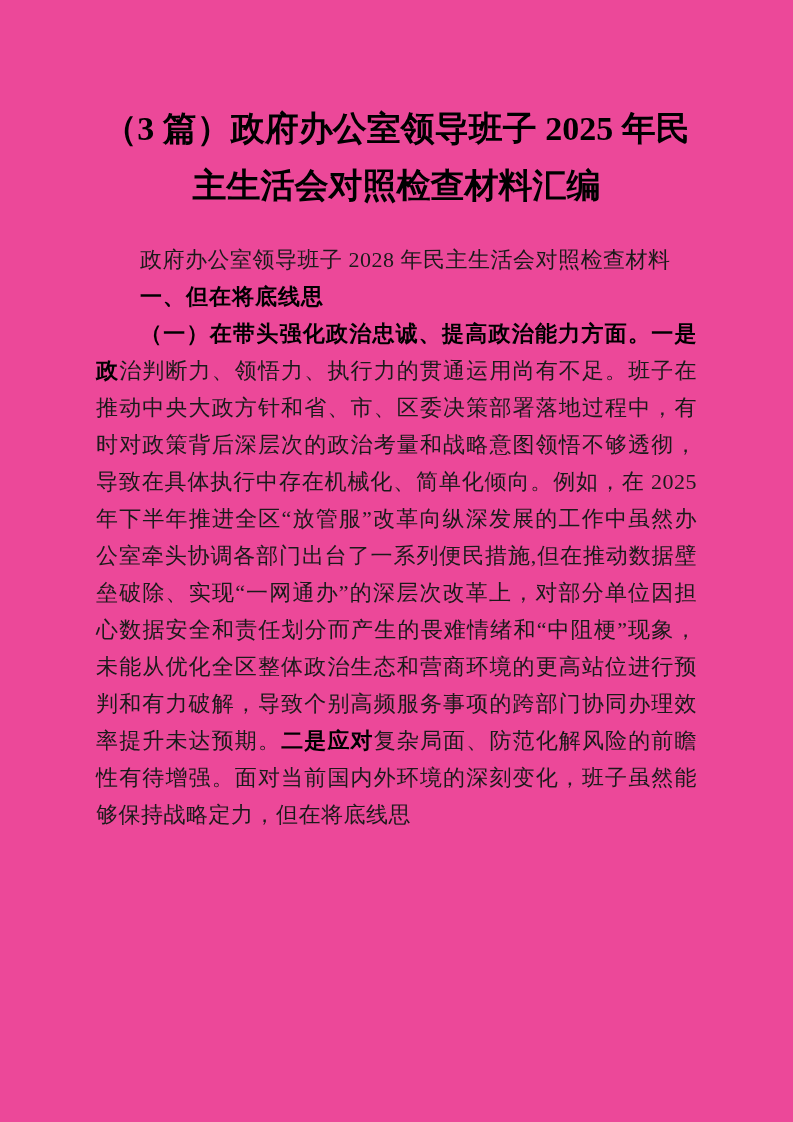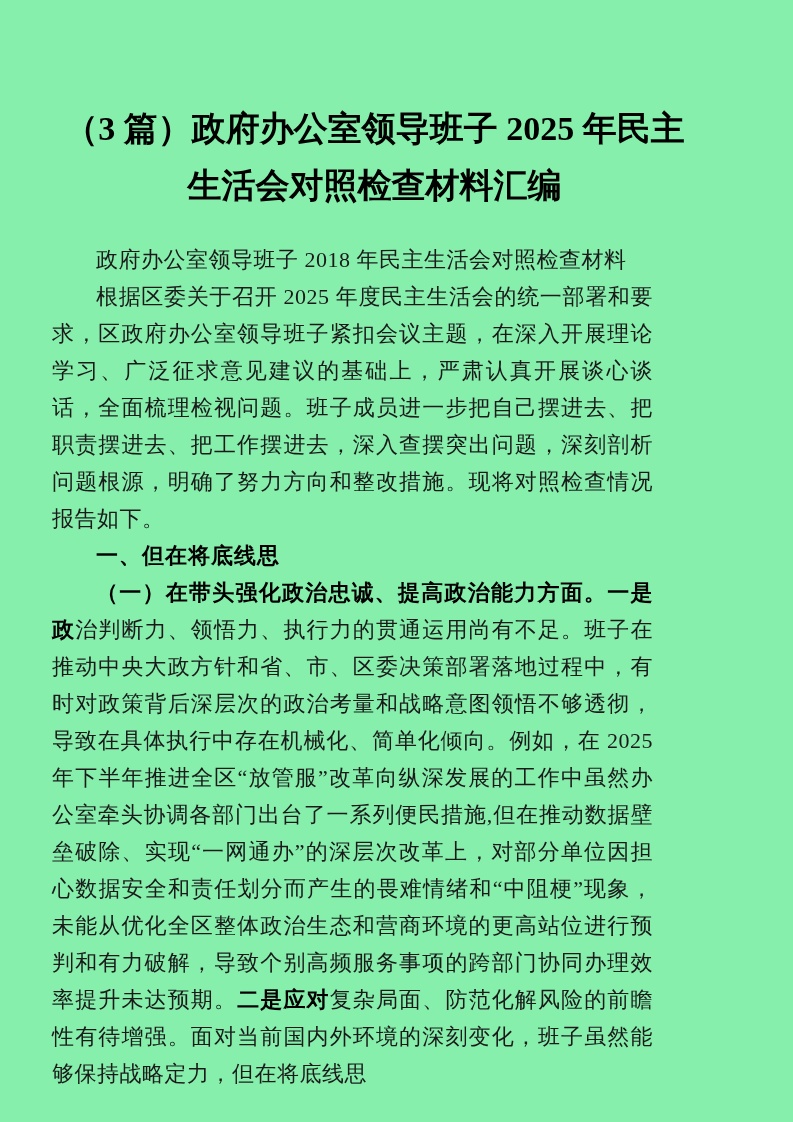--- a/index.html
+++ b/index.html
@@ -5,23 +5,23 @@
   html, body {
     margin: 0;
     padding: 0;
     background: #ffffff;
   }
   .page {
     position: relative;
     width: 793px;
     height: 1122px;
     margin: 0 auto;
-    background: #86efac;
+    background: #ec4899;
     box-sizing: border-box;
-    padding: 100px 96px 40px 52px;
+    padding: 100px 96px 40px 96px;
     overflow: hidden;
     color: #000000;
   }
   .doc-title {
     font-family: "Liberation Serif", "DejaVu Serif", serif;
     font-size: 34px;
     line-height: 57px;
     font-weight: bold;
     text-align: center;
     margin: 0 0 27px 0;
@@ -50,18 +50,17 @@
     font-weight: bold;
     color: #000000;
   }
 </style>
 </head>
 <body>
 
 <div class="page">
   <h1 class="doc-title">（3 篇）政府办公室领导班子 2025 年民主生活会对照检查材料汇编</h1>
   <div class="doc-body" id="doc-body">
-      <p class="para"><span>政府办公室领导班子 2018 年民主生活会对照检查材料</span></p>
-      <p class="para"><span>根据区委关于召开 2025 年度民主生活会的统一部署和要求，区政府办公室领导班子紧扣会议主题，在深入开展理论学习、广泛征求意见建议的基础上，严肃认真开展谈心谈话，全面梳理检视问题。班子成员进一步把自己摆进去、把职责摆进去、把工作摆进去，深入查摆突出问题，深刻剖析问题根源，明确了努力方向和整改措施。现将对照检查情况报告如下。</span></p>
+      <p class="para"><span>政府办公室领导班子 2028 年民主生活会对照检查材料</span></p>
       <p class="para heading"><span class="run-bold">一、但在将底线思</span></p>
       <p class="para"><span class="run-bold">（一）在带头强化政治忠诚、提高政治能力方面。一是政</span><span>治判断力、领悟力、执行力的贯通运用尚有不足。班子在推动中央大政方针和省、市、区委决策部署落地过程中，有时对政策背后深层次的政治考量和战略意图领悟不够透彻，导致在具体执行中存在机械化、简单化倾向。例如，在 2025 年下半年推进全区“放管服”改革向纵深发展的工作中虽然办公室牵头协调各部门出台了一系列便民措施,但在推动数据壁垒破除、实现“一网通办”的深层次改革上，对部分单位因担心数据安全和责任划分而产生的畏难情绪和“中阻梗”现象，未能从优化全区整体政治生态和营商环境的更高站位进行预判和有力破解，导致个别高频服务事项的跨部门协同办理效率提升未达预期。</span><span class="run-bold">二是应对</span><span>复杂局面、防范化解风险的前瞻性有待增强。面对当前国内外环境的深刻变化，班子虽然能够保持战略定力，但在将底线思</span></p>
     </div>
 </div>
 
 </body></html>

